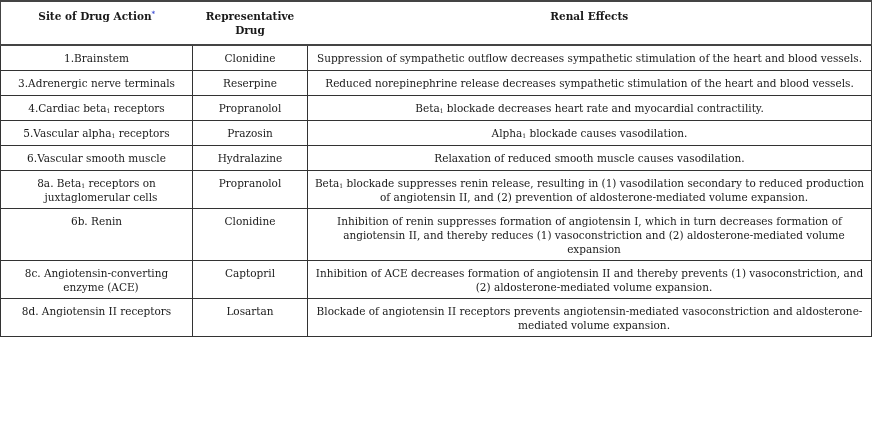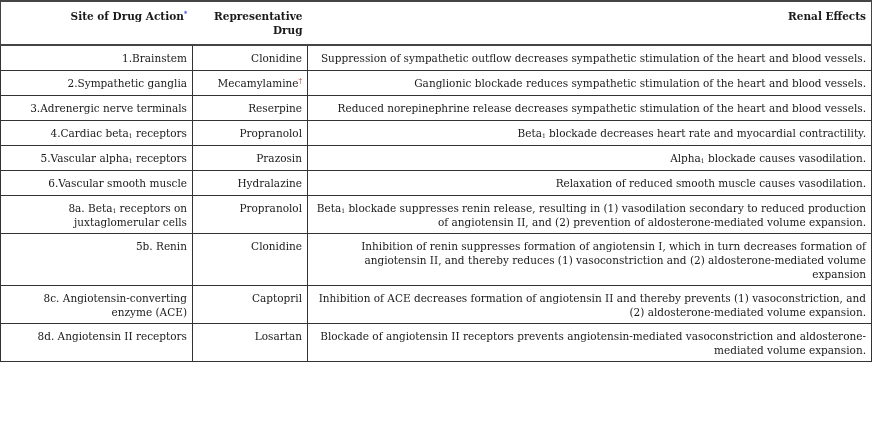--- a/index.html
+++ b/index.html
@@ -1,21 +1,21 @@
 <!DOCTYPE html>
 <html><head>
   <meta charset="utf-8">
   <style>
     html, body { margin: 0; padding: 0; background: #ffffff; }
     body { width: 872px; height: 429px; overflow: hidden; font-family: "DejaVu Serif", "Liberation Serif", serif; color: #1a1a1a; }
     table { border-collapse: collapse; table-layout: fixed; width: 871px; position: absolute; left: 0; top: 0; }
     col.c1 { width: 192px; }
     col.c2 { width: 115px; }
     col.c3 { width: 564px; }
-    td, th { font-size: 10.5px; line-height: 14px; vertical-align: top; text-align: right; padding: 5px 5px 4px 5px; }
+    td, th { font-size: 10.5px; line-height: 14px; vertical-align: top; text-align: center; padding: 5px 5px 4px 5px; }
     th { font-weight: bold; padding-top: 7px; padding-bottom: 7px; }
     tr.head th { border-top: 2px solid #444; border-bottom: 2px solid #444; }
     tr.head th:first-child { border-left: 1.5px solid #444; }
     tr.head th:last-child { border-right: 1.5px solid #444; }
     tr.row td { border: 1.5px solid #333; }
     tr.row td.effect { padding-left: 5px; }
     td.hang-cell .txt { display: block; padding-left: 9px; text-indent: -9px; }
     tr.section td { border: none; font-style: italic; font-size: 9.5px; line-height: 13px; padding-top: 6px; padding-bottom: 4px; }
     tr.section td.lab { border-left: 1.5px solid #333; }
     sub { font-size: 6px; vertical-align: -1px; line-height: 0; }
@@ -40,25 +40,20 @@
       <th>Renal Effects</th>
     </tr>
   </thead>
   <tbody>
     <tr class="row r1">
       <td>1.Brainstem</td>
       <td>Clonidine</td>
       <td class="effect">Suppression of sympathetic outflow decreases sympathetic stimulation of the heart and blood vessels.</td>
     </tr>
     <tr class="row r1">
-      <td>2.Sympathetic ganglia</td>
-      <td><span>Mecamylamine</span><sup class="mark dagger">†</sup></td>
-      <td class="effect">Ganglionic blockade reduces sympathetic stimulation of the heart and blood vessels.</td>
-    </tr>
-    <tr class="row r1">
       <td>3.Adrenergic nerve terminals</td>
       <td>Reserpine</td>
       <td class="effect">Reduced norepinephrine release decreases sympathetic stimulation of the heart and blood vessels.</td>
     </tr>
     <tr class="row r1">
       <td><span>4.Cardiac beta</span><sub>1</sub><span> receptors</span></td>
       <td>Propranolol</td>
       <td class="effect"><span>Beta</span><sub>1</sub><span> blockade decreases heart rate and myocardial contractility.</span></td>
     </tr>
     <tr class="row r1">
@@ -75,21 +70,21 @@
       <td class="hang-cell">
           <span class="txt"><span>8a. Beta</span><sub>1</sub><span> receptors on juxtaglomerular cells</span></span>
         </td>
       <td>Propranolol</td>
       <td class="effect hang-cell">
           <span class="txt"><span>Beta</span><sub>1</sub><span> blockade suppresses renin release, resulting in (1) vasodilation secondary to reduced production of angiotensin II, and (2) prevention of aldosterone-mediated volume expansion.</span></span>
         </td>
     </tr>
     <tr class="row r2">
       <td class="hang-cell">
-          <span class="txt">5b. Renin</span>
+          <span class="txt">6b. Renin</span>
         </td>
       <td>Clonidine</td>
       <td class="effect hang-cell">
           <span class="txt">Inhibition of renin suppresses formation of angiotensin I, which in turn decreases formation of angiotensin II, and thereby reduces (1) vasoconstriction and (2) aldosterone-mediated volume expansion</span>
         </td>
     </tr>
     <tr class="row r2">
       <td class="hang-cell">
           <span class="txt">8c. Angiotensin-converting enzyme (ACE)</span>
         </td>

